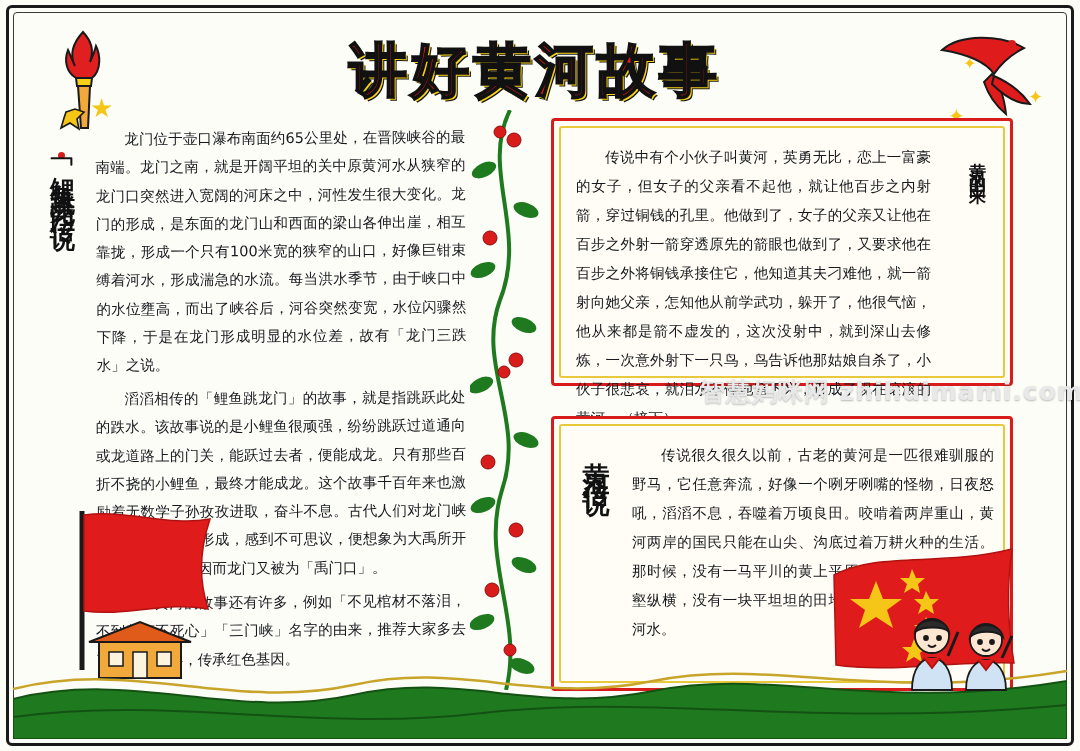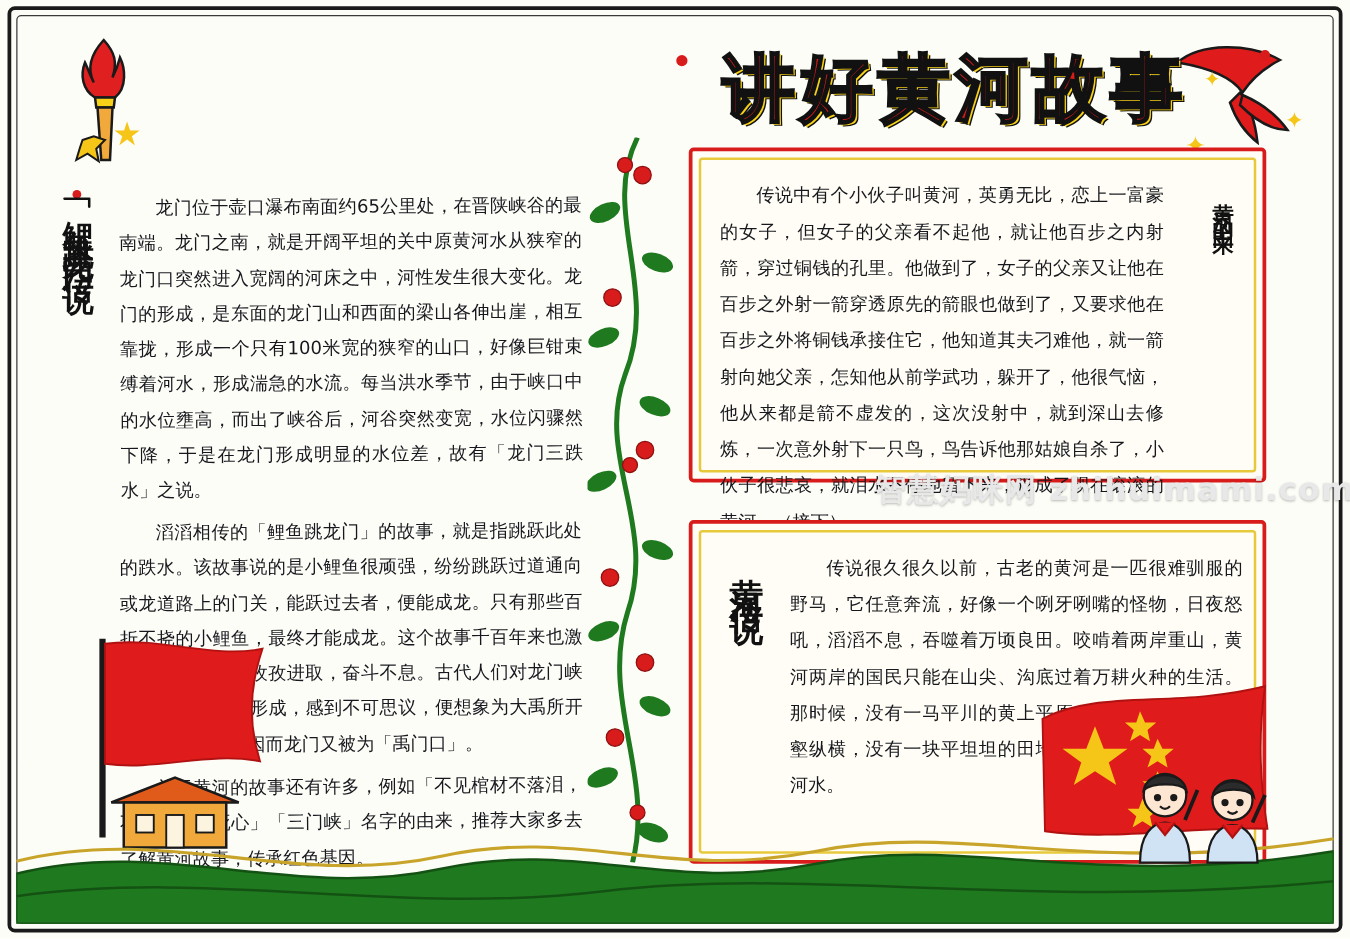--- a/index.html
+++ b/index.html
@@ -35,21 +35,21 @@
   }
 
   
   .title-wrap {
     position: absolute;
     left: 120px;
     top: 26px;
     width: 830px;
     height: 90px;
     display: flex;
-    align-items: flex-end;
+    align-items: center;
     justify-content: center;
     gap: 34px;
     flex-direction: column;
   }
   .title-part {
     font-family: "DejaVu Sans", sans-serif;
     font-size: 58px;
     font-weight: bold;
     letter-spacing: 4px;
     color: #d81b1b;
@@ -103,21 +103,21 @@
     font-weight: bold;
     color: #111;
     letter-spacing: 7px;
     line-height: 1.1;
   }
 
   
   .left-text {
     position: absolute;
     left: 96px;
-    top: 152px;
+    top: 124px;
     width: 370px;
     font-size: 14.5px;
     line-height: 1.95;
     color: #16181d;
     text-align: justify;
   }
   .left-text p {
     margin: 0 0 6px 0;
     text-indent: 2em;
   }

